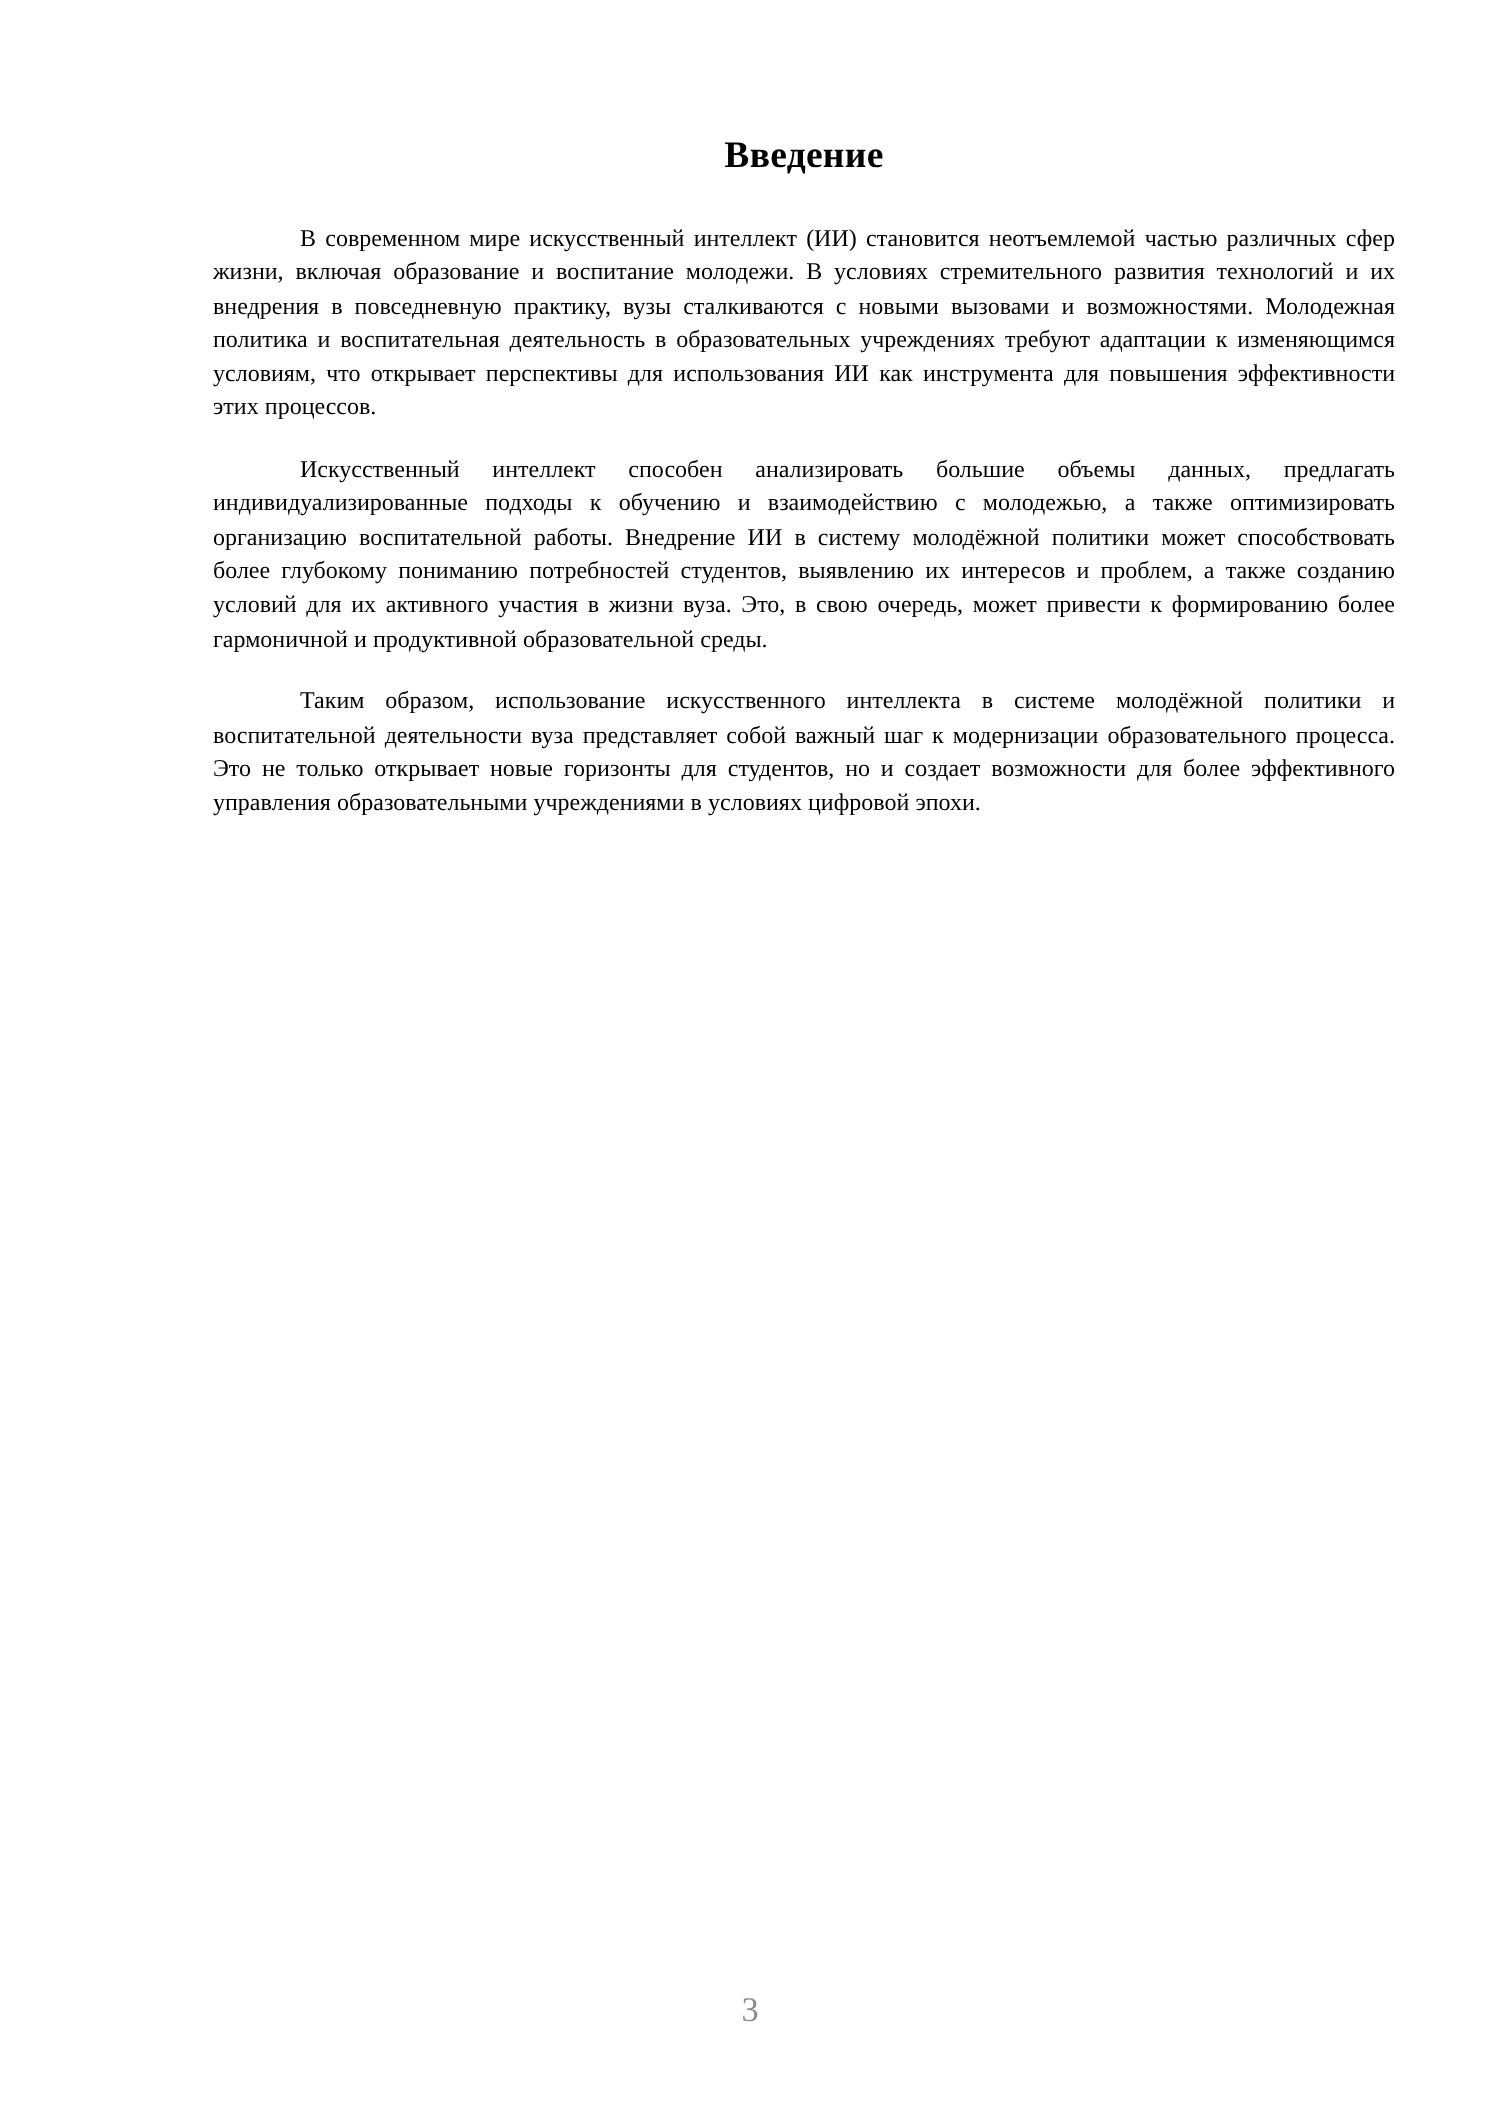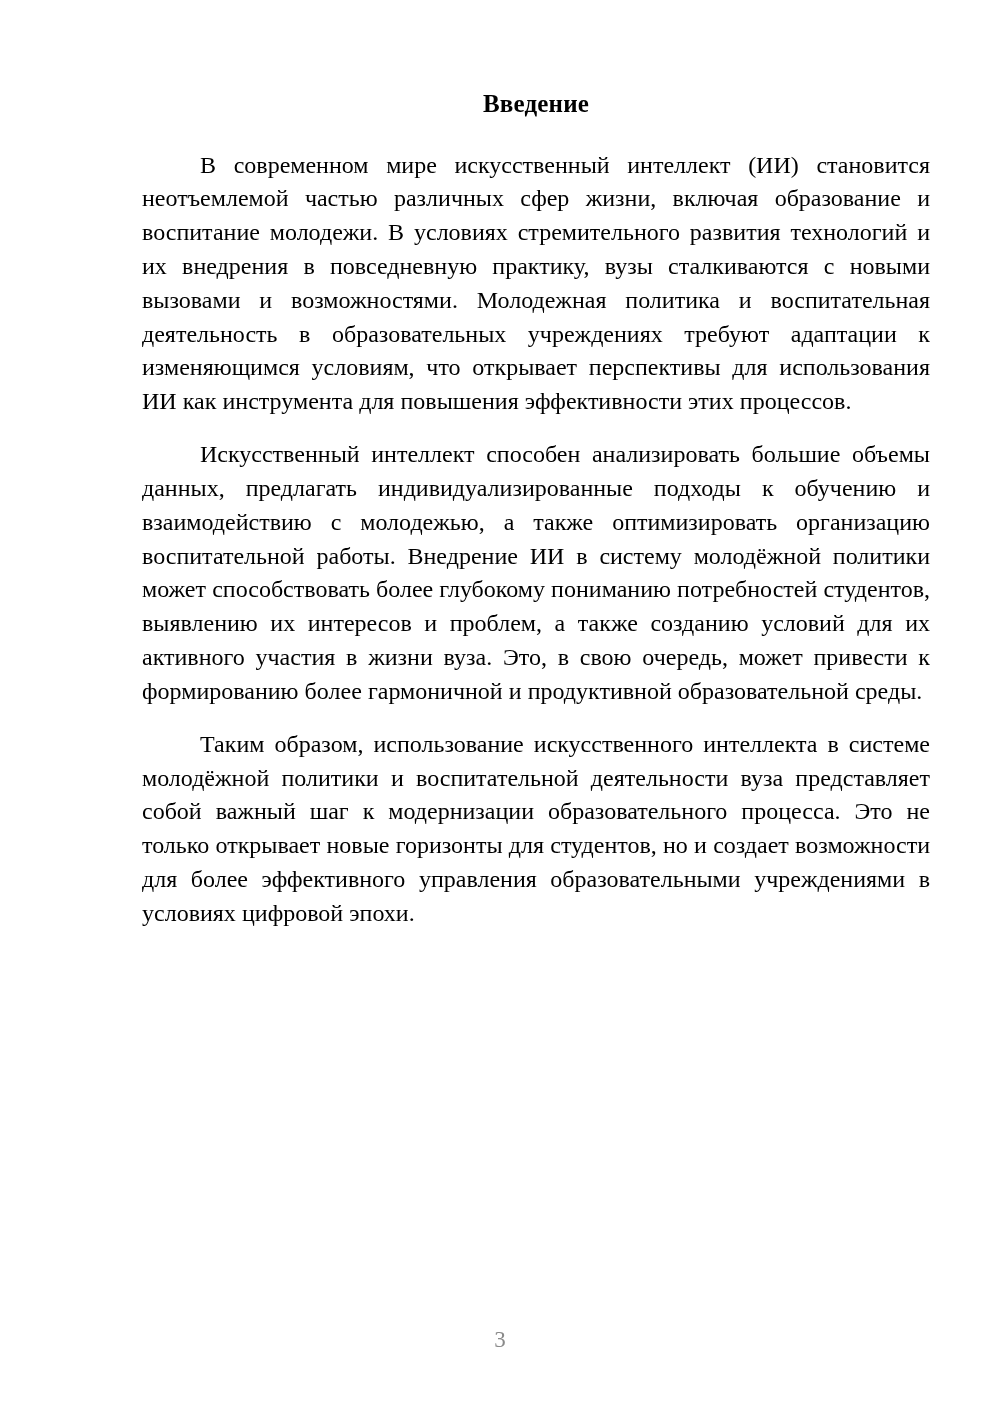--- a/index.html
+++ b/index.html
@@ -36,21 +36,21 @@
   .doc-title {
     font-size: 25px;
     font-weight: bold;
     text-align: center;
     line-height: 1.3;
     margin: 0 0 28px 0;
     letter-spacing: 0.2px;
   }
 
   .para {
-    font-size: 24px;
+    font-size: 16px;
     line-height: 1.41;
     text-align: justify;
     text-justify: inter-word;
     text-indent: 58px;
     margin: 0 0 19px 0;
     hyphens: none;
     word-spacing: 0.1px;
   }
 
   .para:last-of-type {

